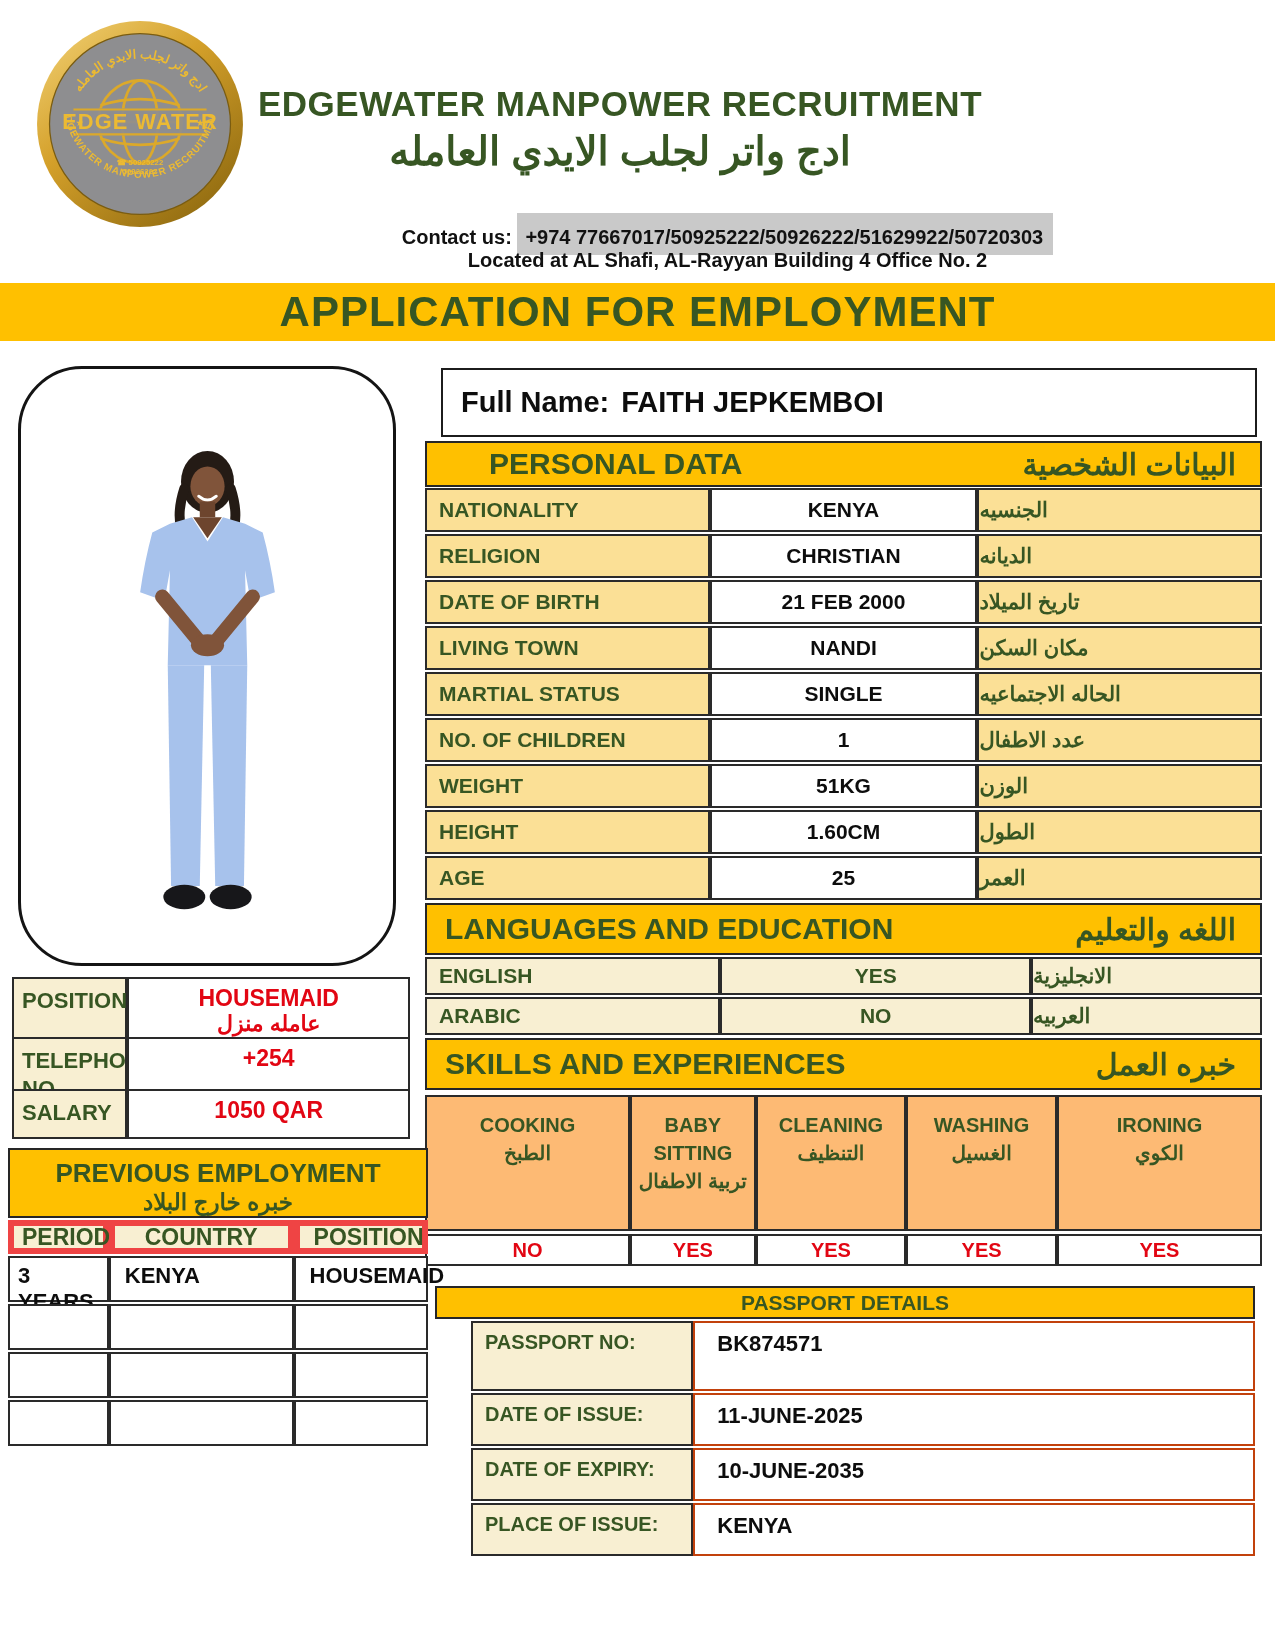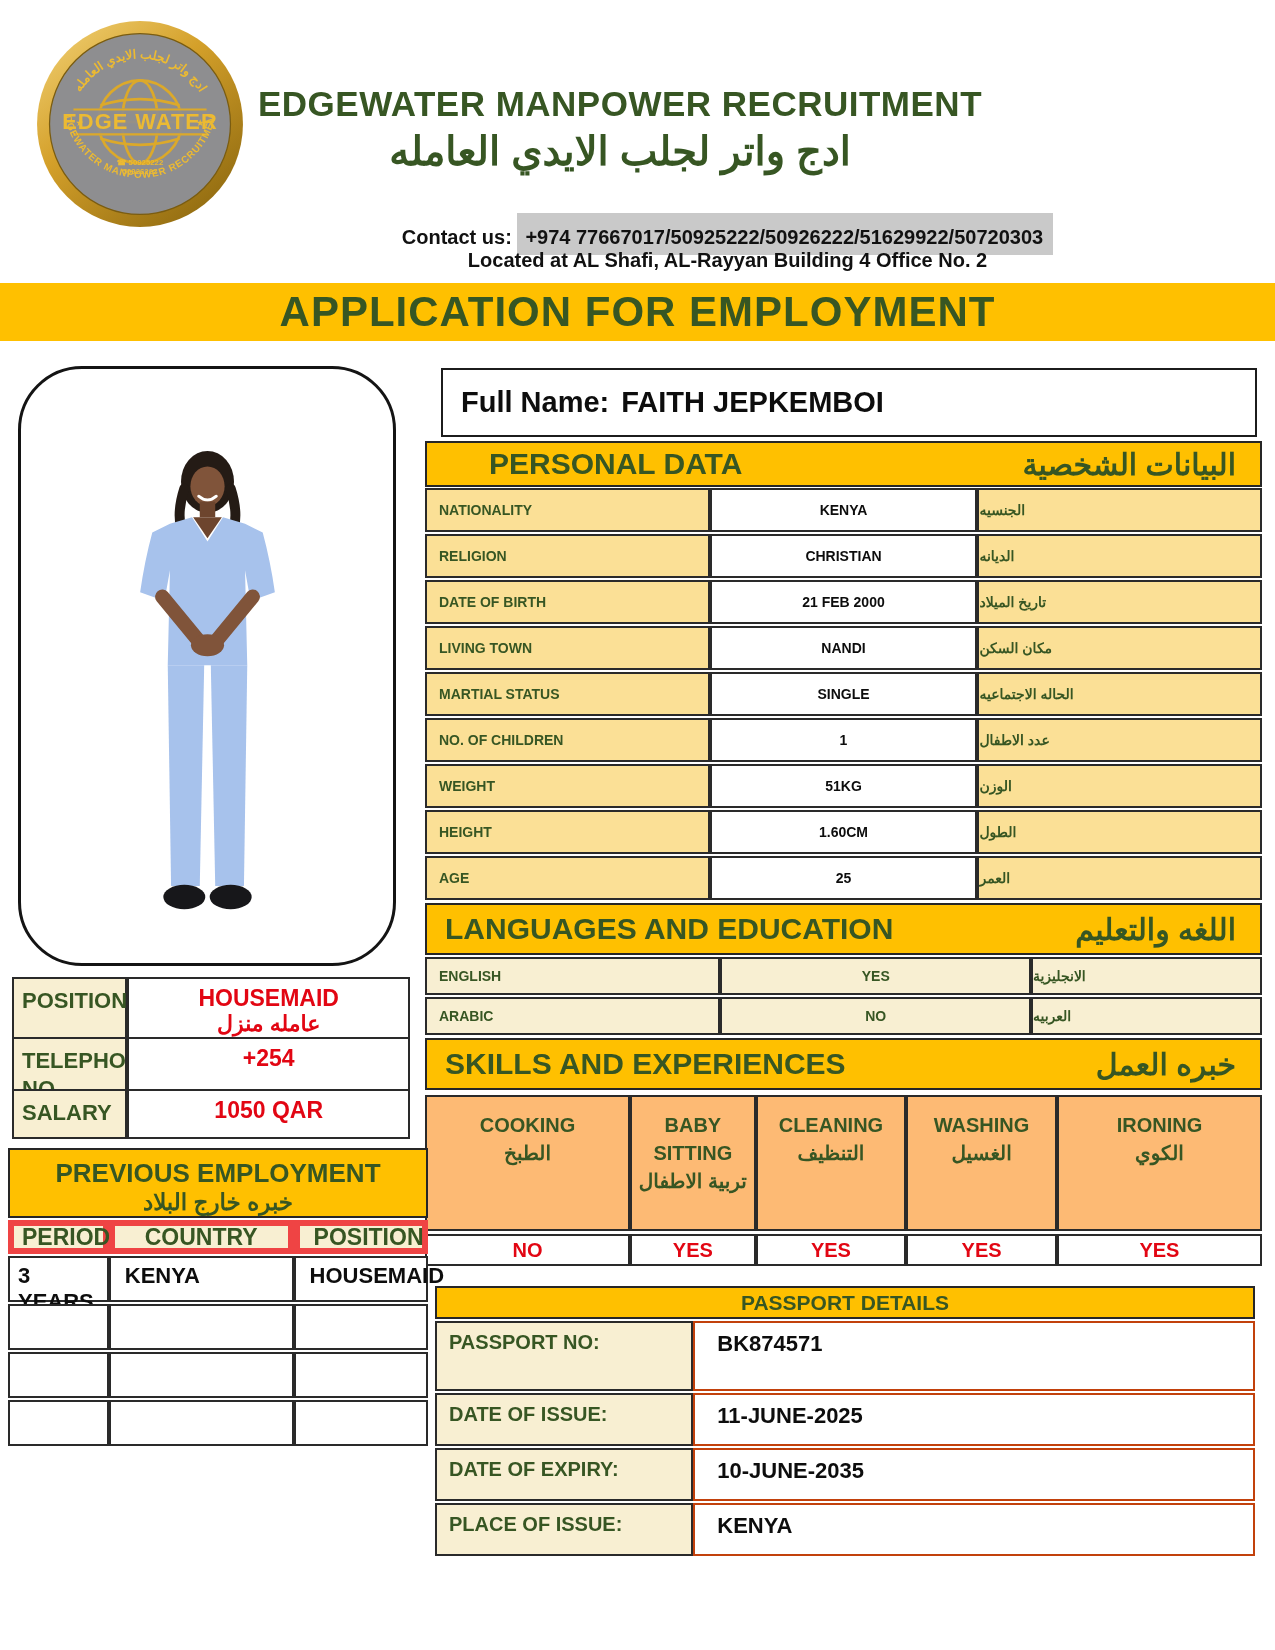--- a/index.html
+++ b/index.html
@@ -36,40 +36,40 @@
                   padding-left:18px; font-size:29px; font-weight:700; color:#0d0d0d; }
   .sec-header { margin-top:3px; height:52px; background:#FFC000; border:2px solid #262626;
                 color:#375623; display:flex; align-items:center; justify-content:space-between;
                 font-weight:700; font-size:30px; padding:0 24px 0 18px; }
   .pd-header  { height:46px; padding-left:62px; margin-top:4px; }
   .sec-header .ar { font-size:30px; }
   .trow { display:grid; margin-bottom:2px; }
   .pd-table { margin-top:1px; }
   .pd-row   { grid-template-columns:34% 32% 34%; height:44px; }
   .cell { border:2px solid #2a2a2a; display:flex; align-items:center;
-          font-weight:700; font-size:14px; overflow:hidden; }
+          font-weight:700; font-size:21px; overflow:hidden; }
   .lbl  { background:#FBE096; color:#375623; padding-left:12px; }
   .val  { background:#fff; color:#0d0d0d; justify-content:center; }
   .arb  { background:#FBE096; color:#375623; justify-content:flex-end; padding-right:14px; }
   .lang-table { margin-top:2px; }
   .lang-row { grid-template-columns:35.3% 37.1% 27.6%; height:38px; }
   .lang-row .lbl, .lang-row .arb { background:#F8EFD2; }
   .lang-row .val { background:#F8EFD2; color:#375623; }
   .edu-small { font-size:17px; }
   .skills-head { display:grid; grid-template-columns:24.5% 15% 18% 18% 24.5%; margin-top:5px; }
   .sk-cell { border:2px solid #2a2a2a; background:#fdba74; height:136px; text-align:center;
              padding-top:14px; color:#375623; font-weight:700; font-size:20px; line-height:1.4; }
   .skills-vals { display:grid; grid-template-columns:24.5% 15% 18% 18% 24.5%; margin-top:3px; }
   .skv { border:2px solid #2a2a2a; background:#fff; height:32px; color:#E20613; font-weight:700;
          font-size:20px; display:flex; align-items:center; justify-content:center; }
   .passport  { margin-top:20px; margin-left:10px; width:820px; }
   .pp-header { height:33px; background:#FFC000; border:2px solid #262626; color:#375623;
                font-weight:700; font-size:21px; display:flex; align-items:center; justify-content:center; }
   .pp-row { display:grid; grid-template-columns:31.5% 68.5%; margin-top:2px; }
-  .pp-row .lbl { background:#F8EFD2; align-items:flex-start; padding-top:8px; font-size:20px; }
+  .pp-row .lbl { background:#F8EFD2; align-items:flex-start; padding-top:8px; font-size:20px;margin-left:36px; }
   .pp-val { border:2px solid #c2410c; background:#fff; font-weight:700; font-size:22px;
             color:#0d0d0d; padding:8px 4px 0 22px; }
   .pp-h70 { height:70px; } .pp-h52 { height:53px; }
   
   .pos-table { position:absolute; left:12px; top:977px; width:398px; }
   .pos-row { display:grid; grid-template-columns:29% 71%; margin-top:-2px; }
   .pos-row:first-child { margin-top:0; }
   .pos-lbl { border:2px solid #2a2a2a; background:#F8EFD2; color:#375623; font-weight:700;
              font-size:22px; padding:8px 4px 0 8px; line-height:1.25; }
   .pos-val { border:2px solid #2a2a2a; background:#fff; color:#E20613; font-weight:700;

